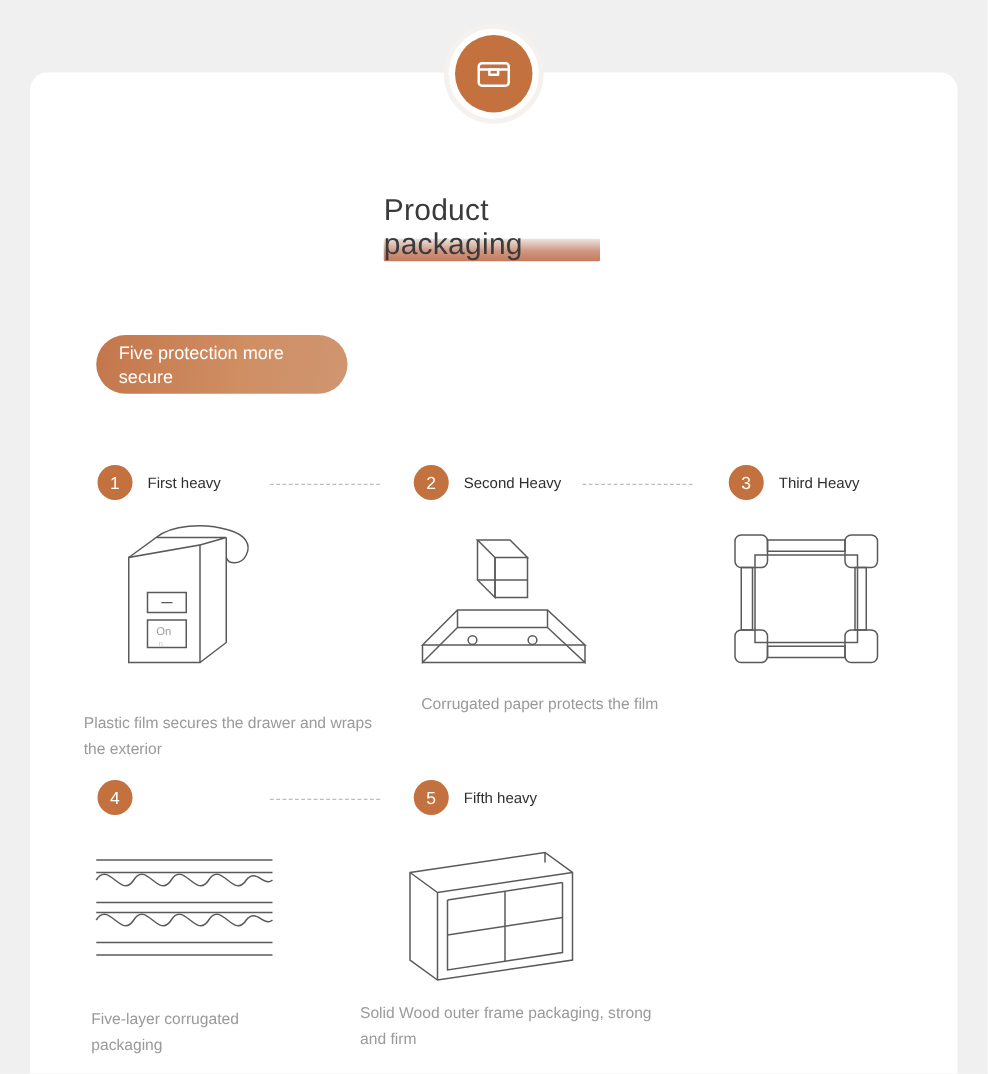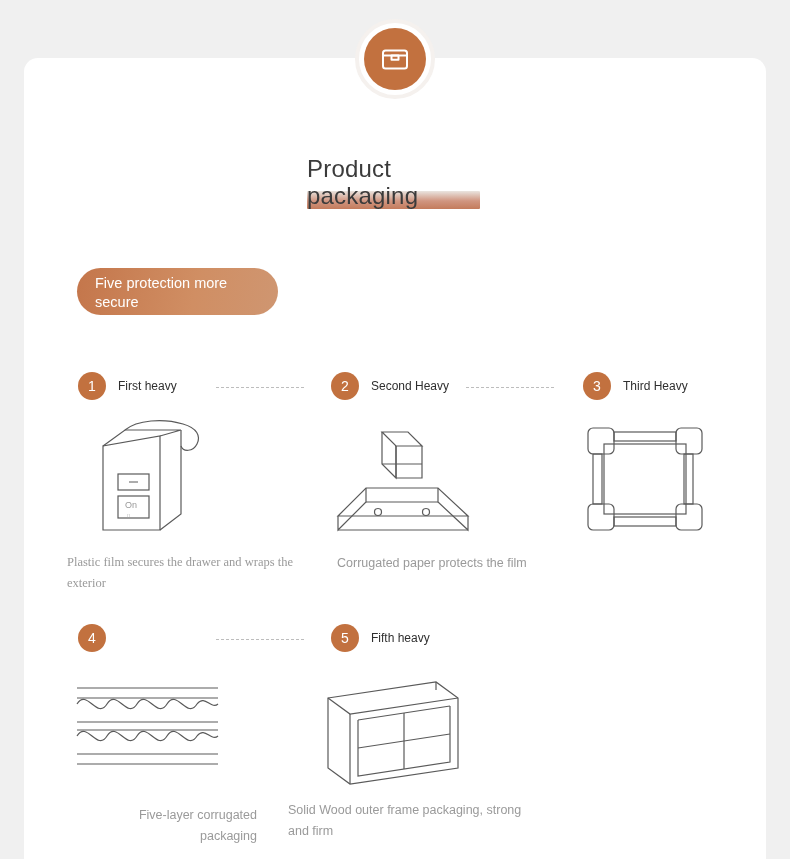--- a/index.html
+++ b/index.html
@@ -177,21 +177,21 @@
       <path d="M18 28 L40 12 L96 12 L75 18"></path>
       <path d="M96 12 L96 96 L75 112"></path>
       <path d="M40 12 C52 2, 78 0, 98 6 C112 10, 116 18, 112 26 C108 34, 98 34, 96 28"></path>
       <rect x="33" y="56" width="31" height="16"></rect>
       <path d="M44 64 h9" stroke-width="1"></path>
       <rect x="33" y="78" width="31" height="22"></rect>
       <text x="40" y="90" font-size="9" fill="#9a9a9a" stroke="none" font-family="Liberation Sans, sans-serif">On</text>
       <text x="42" y="99" font-size="6" fill="#c8c8c8" stroke="none" font-family="Liberation Sans, sans-serif">n</text>
     </svg>
   </div>
-  <div class="caption" style="left:67px; top:552px; width:240px;font-family:Liberation Serif, serif;">Plastic film secures the drawer and wraps the exterior</div>
+  <div class="caption" style="left:67px; top:568px; width:240px;">Plastic film secures the drawer and wraps the exterior</div>
 
   <div class="step" style="left:331px; top:372px;">
     <div class="step-head">
       <div class="num">2</div>
       <div class="step-label">Second Heavy</div>
     </div>
   </div>
   <div class="dashes" style="left:466px; top:387px; width:88px;"></div>
   <div class="art" style="left:322px; top:420px;">
     <svg width="160" height="120" viewBox="0 0 160 120" fill="none" stroke="#5a5a5a" stroke-width="1.2">
@@ -242,21 +242,21 @@
       <path d="M2 6 H143"></path>
       <path d="M2 16 H143"></path>
       <path d="M2 22 C12 6, 22 38, 32 22 C42 6, 52 38, 62 22 C72 6, 82 38, 92 22 C102 6, 112 38, 122 22 C130 12, 136 28, 143 22"></path>
       <path d="M2 40 H143"></path>
       <path d="M2 48 H143"></path>
       <path d="M2 54 C12 38, 22 70, 32 54 C42 38, 52 70, 62 54 C72 38, 82 70, 92 54 C102 38, 112 70, 122 54 C130 44, 136 60, 143 54"></path>
       <path d="M2 72 H143"></path>
       <path d="M2 82 H143"></path>
     </svg>
   </div>
-  <div class="caption" style="left:97px; top:805px; width:160px;text-align:right;">Five-layer corrugated packaging</div>
+  <div class="caption" style="left:73px; top:805px; width:160px;">Five-layer corrugated packaging</div>
 
   <div class="step" style="left:331px; top:624px;">
     <div class="step-head">
       <div class="num">5</div>
       <div class="step-label">Fifth heavy</div>
     </div>
   </div>
   <div class="art" style="left:318px; top:676px;">
     <svg width="150" height="110" viewBox="0 0 150 110" fill="none" stroke="#5a5a5a" stroke-width="1.2">
       <path d="M10 22 L118 6 L140 22 L140 92 L32 108 L10 92 Z"></path>

